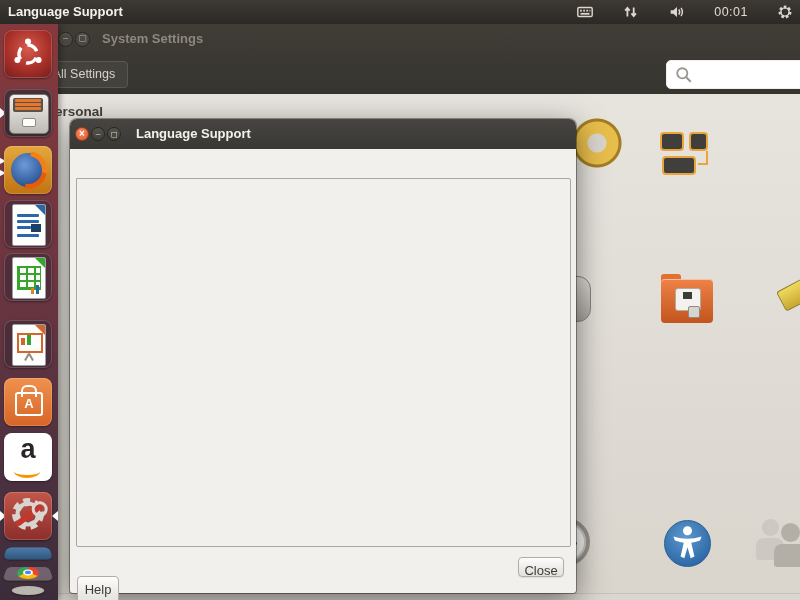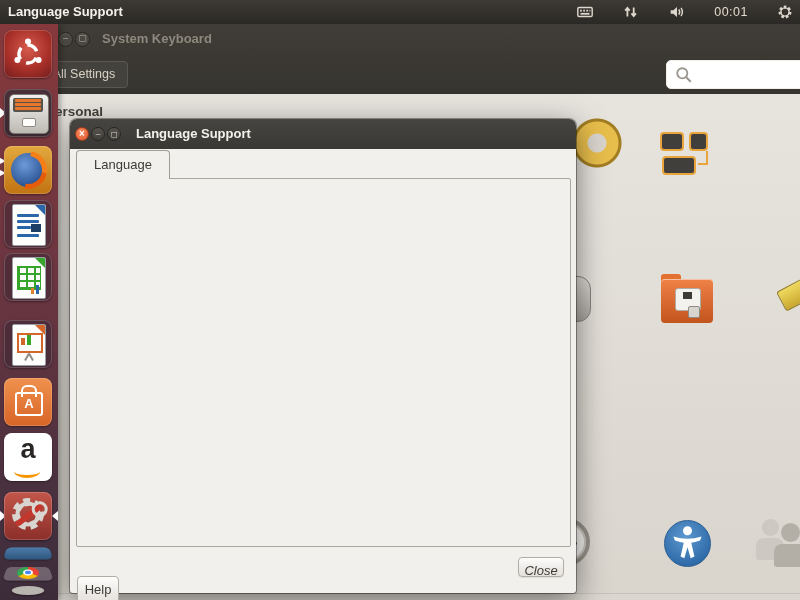--- a/index.html
+++ b/index.html
@@ -147,21 +147,21 @@
 <div id="screen">
 
   <div id="ss-win" class="abs">
     <div id="ss-head">
       <div class="ss-btn" style="left:22px;">
           <span class="g">–</span>
         </div>
       <div class="ss-btn" style="left:39px;">
           <span class="g">▢</span>
         </div>
-      <div id="ss-title">System Keyboard</div>
+      <div id="ss-title">System Settings</div>
       <div id="allset">All Settings</div>
       <div id="searchbox">
         <svg class="tb-ico" width="16" height="16" viewBox="0 0 16 16">
           <circle cx="6.5" cy="6.5" r="4.5" fill="none" stroke="#9b968e" stroke-width="1.6"></circle>
           <line x1="10" y1="10" x2="14" y2="14" stroke="#9b968e" stroke-width="1.8"></line>
         </svg>
       </div>
     </div>
     <div id="ss-body">
       <div id="personal-h">Personal</div>
@@ -351,21 +351,20 @@
         </div>
       <div class="wbtn wbtn-grey" style="left:21px;">
           <span class="g">–</span>
         </div>
       <div class="wbtn wbtn-grey" style="left:37px;">
           <span class="g">◻</span>
         </div>
       <span id="dlg-title">Language Support</span>
     </div>
 
-    <div id="tab-language" class="tab">Language</div>
     <div id="tab-frame"></div>
 
     <div class="dtext" style="left:20px;top:68px;">Language for menus and windows:</div>
 
     <div id="listbox">
       <div class="listitem">汉语 (中国)</div>
     </div>
 
     <div class="dtext" style="left:18px;top:219px;font-weight:bold;">Drag languages to arrange them in order of preference.</div>
     <div class="dtext" style="left:18px;top:235px;">Changes take effect next time you log in.</div>
@@ -377,16 +376,16 @@
     <div class="gbtn" style="left:17px;top:330px;width:212px;height:28px;line-height:26px;">Install / Remove Languages...</div>
 
     <div class="dtext" style="left:19px;top:388px;">Keyboard input method system:</div>
     <div id="combo">
       <span class="val">fcitx</span>
       <span class="sep"></span>
       <span class="car"></span>
     </div>
 
     <div class="gbtn" style="left:7px;top:437px;width:42px;height:28px;line-height:26px;margin-top:20px;">Help</div>
-    <div class="gbtn" style="left:448px;top:438px;width:46px;height:20px;line-height:26px;font-style:italic;">Close</div>
+    <div class="gbtn" style="left:448px;top:438px;width:46px;height:20px;line-height:26px;">Close</div>
   </div>
 
 </div>
 
 </body></html>

